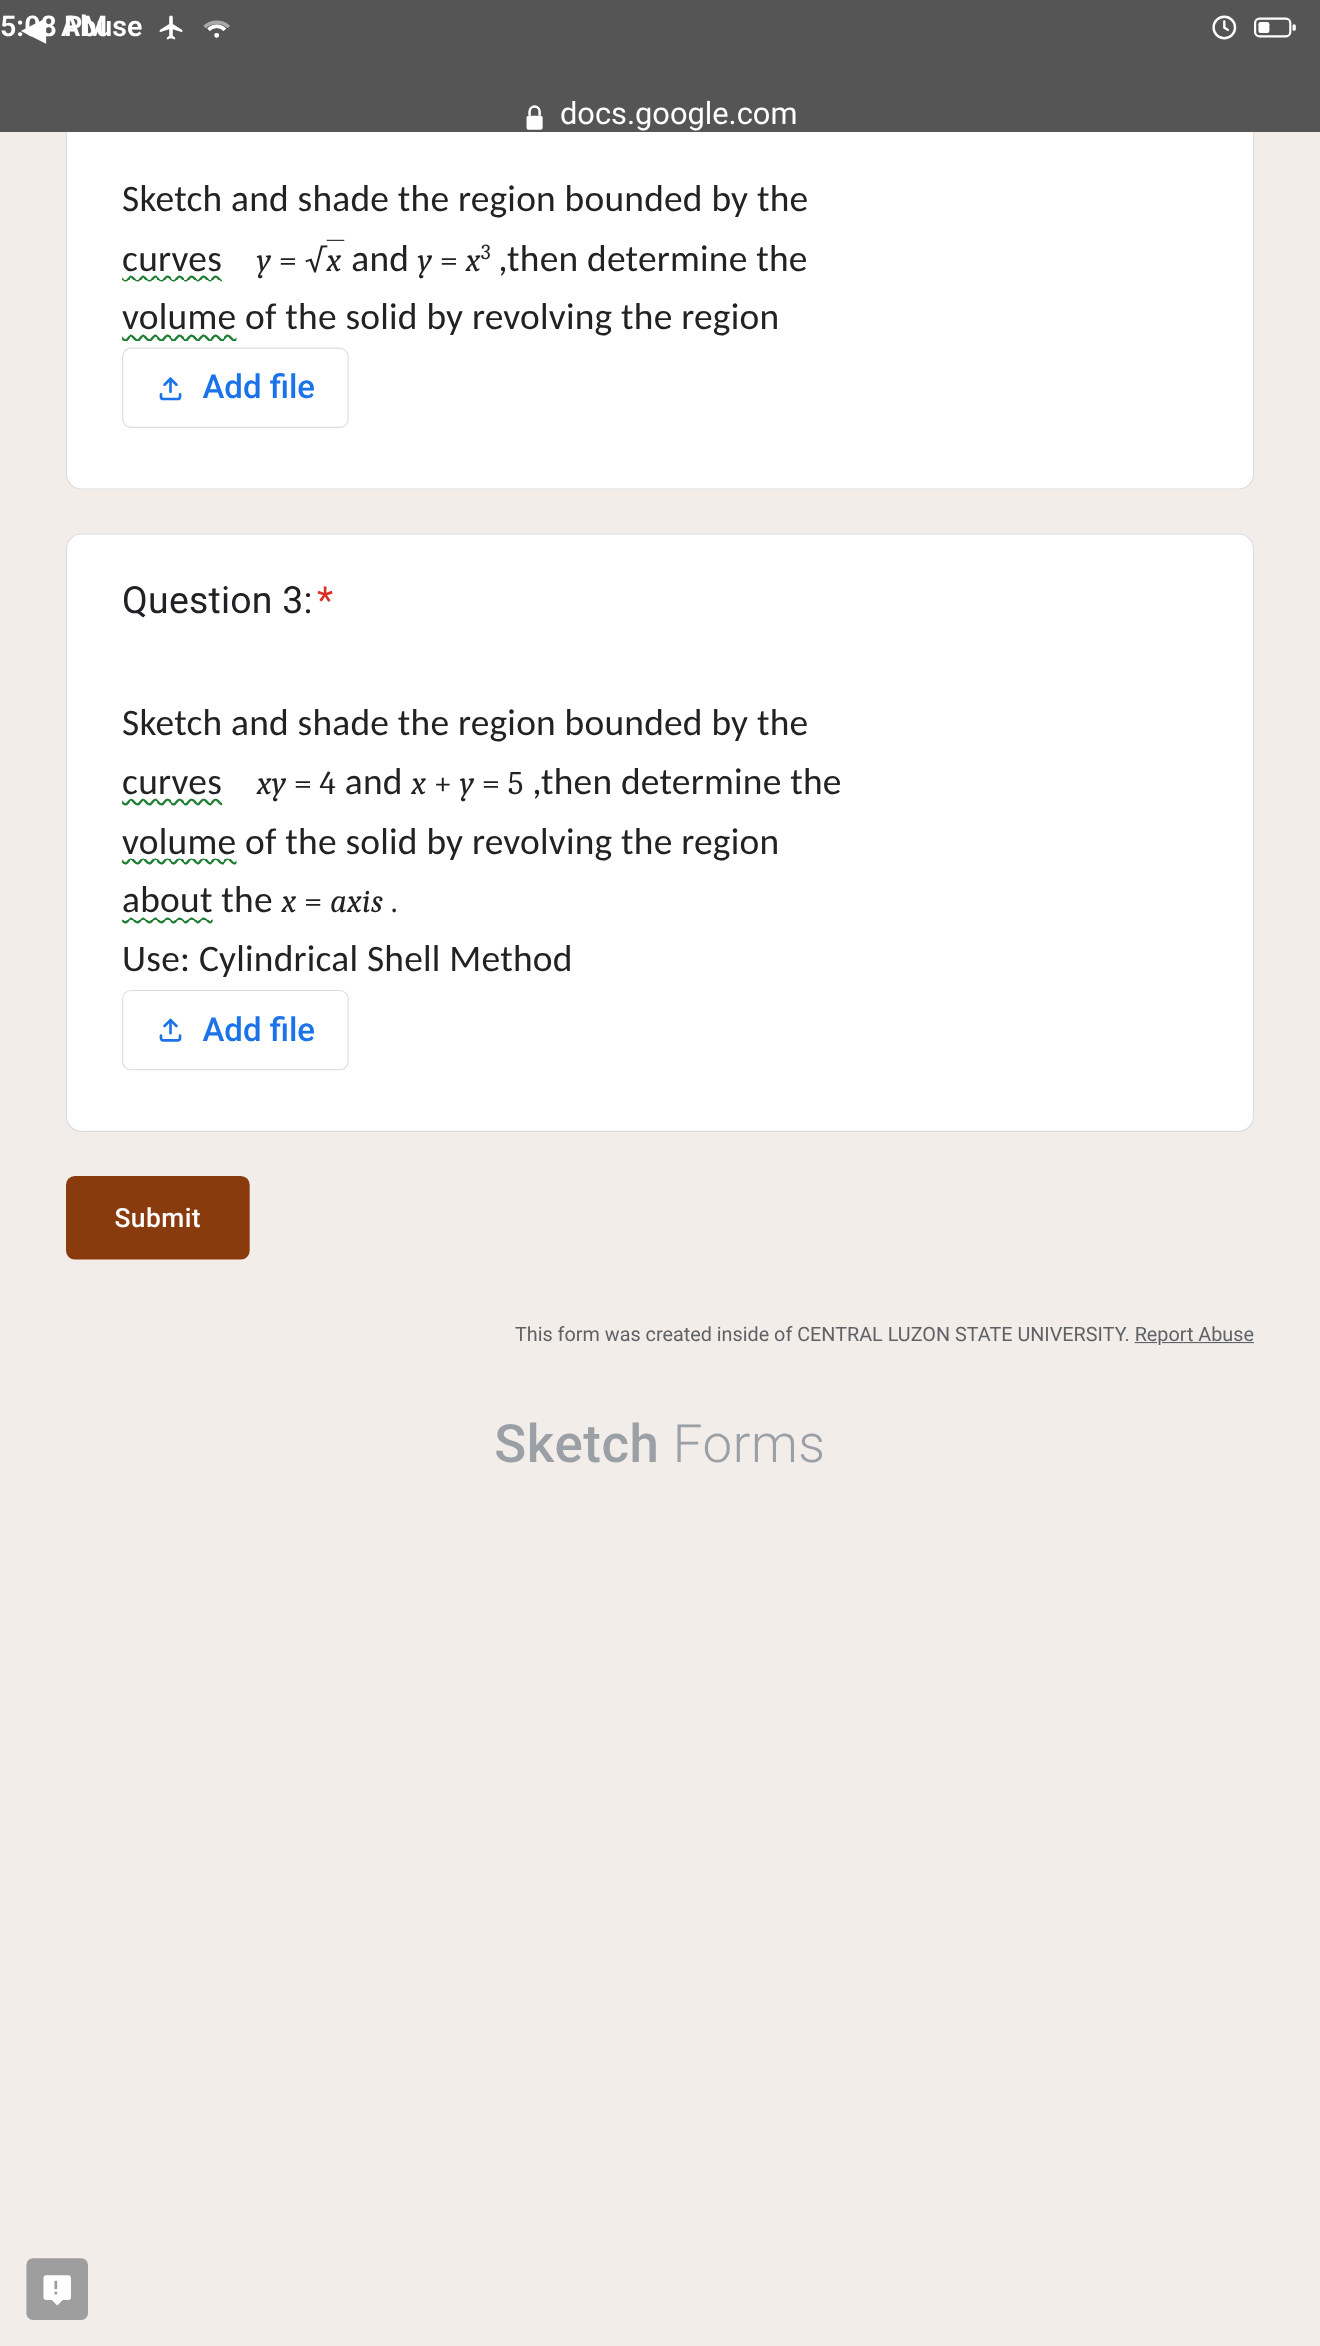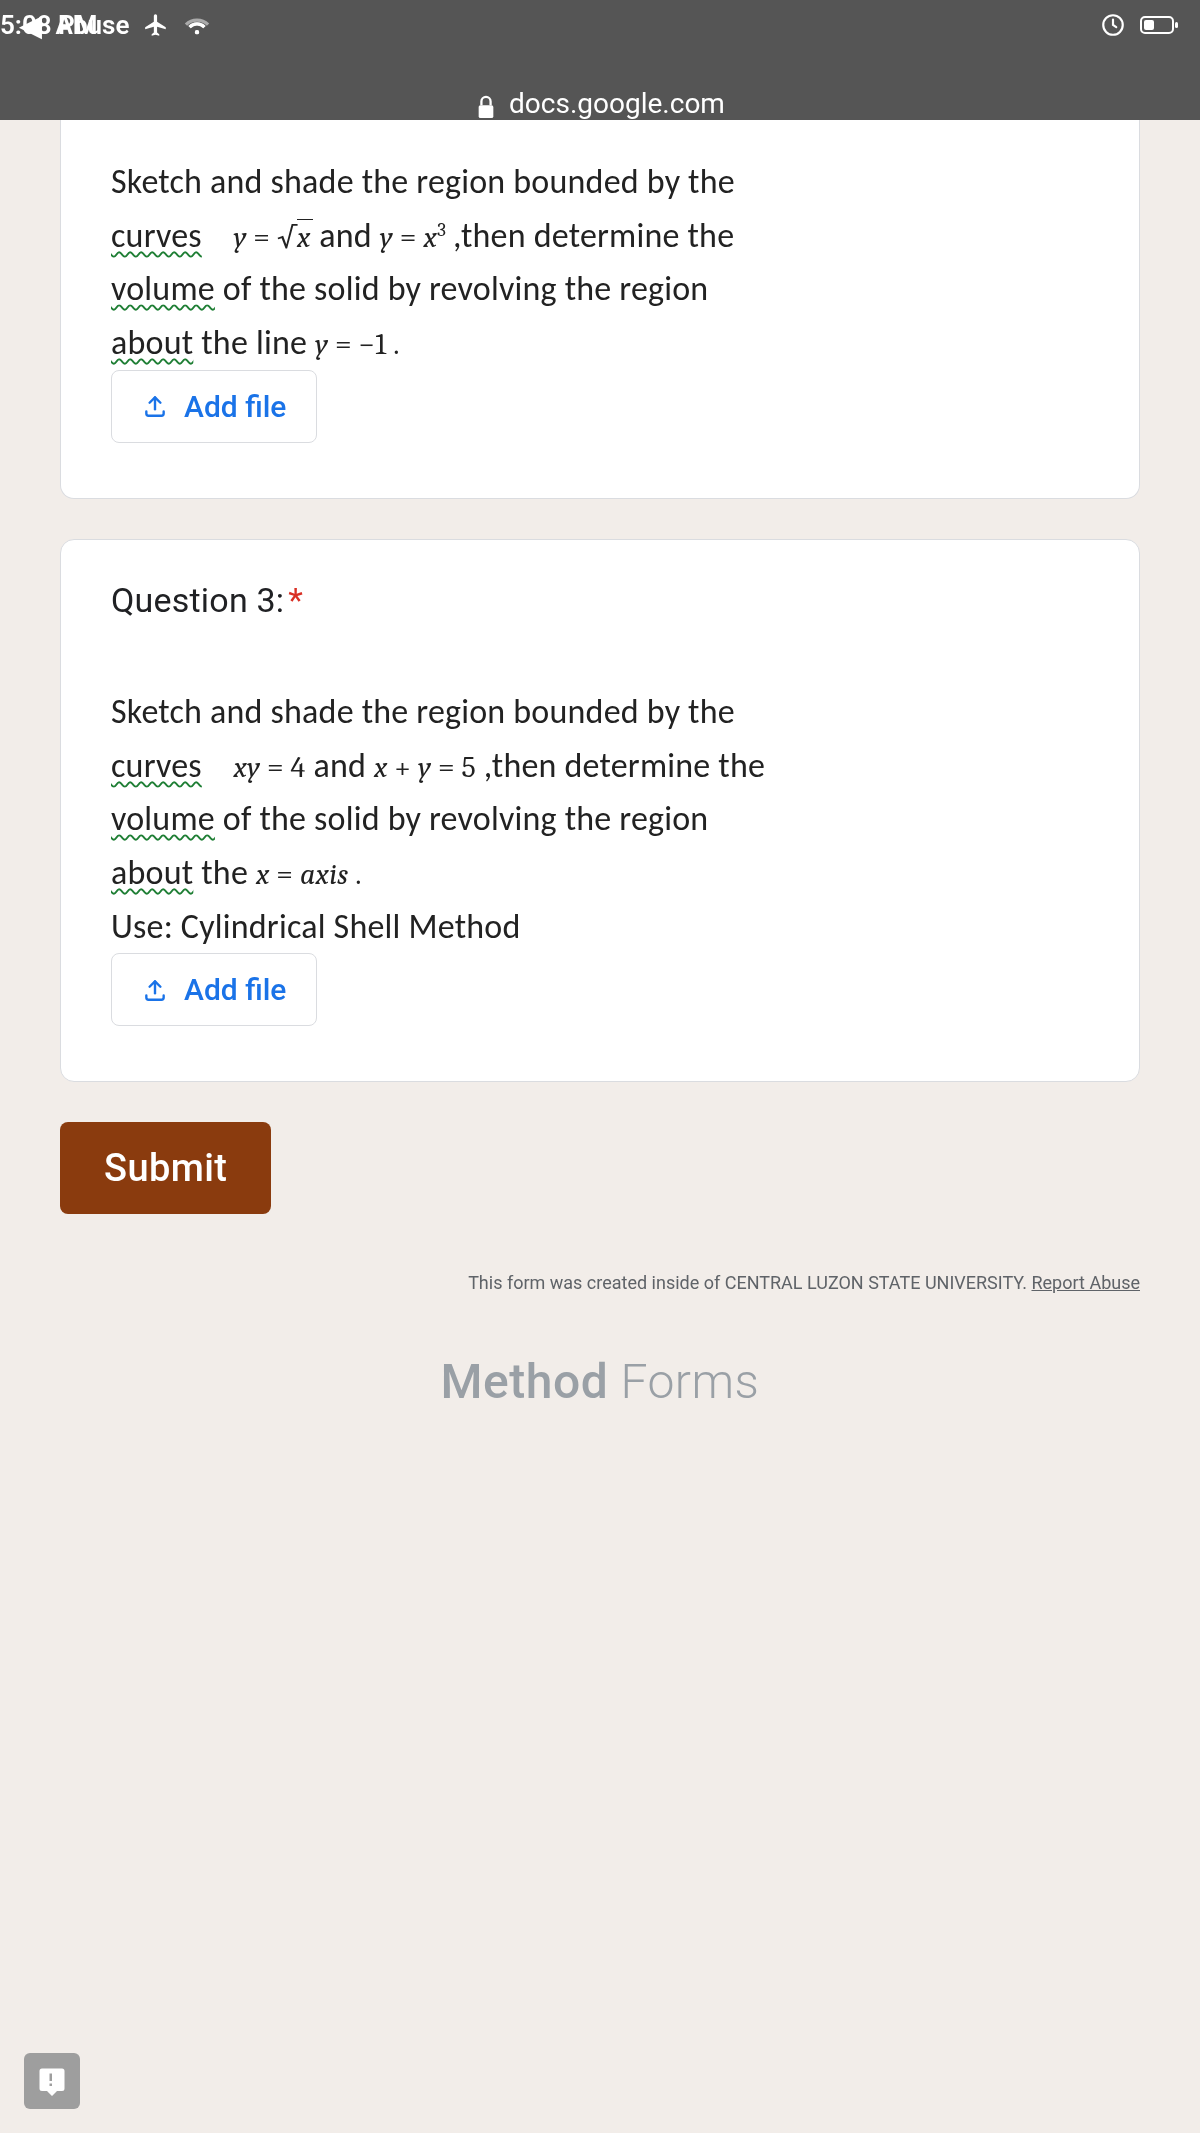--- a/index.html
+++ b/index.html
@@ -111,21 +111,21 @@
       font-family: "Google Sans", Roboto, Arial, sans-serif;
     }
     .upload-icon svg { display: block; }
 
     .submit-btn {
       background: #8a3b0e;
       color: #fff;
       border: none;
       border-radius: 8px;
       padding: 24px 44px;
-      font-size: 38px;
+      font-size: 24px;
       font-weight: 500;
       cursor: pointer;
       letter-spacing: 0.4px;
       font-family: "Google Sans", Roboto, Arial, sans-serif;
     }
 
     .footer-note {
       margin-top: 55px;
       text-align: right;
       color: #5f6368;
@@ -221,24 +221,20 @@
         </span>
         <span> and </span>
         <span class="math">
           <span>y</span><span class="up"> = </span><span>x</span><sup class="up">3</sup>
         </span>
         <span> ,then determine the</span>
       </span>
       <span class="line">
         <span class="squiggle">volume</span><span> of the solid by revolving the region</span>
       </span>
-      <span class="line">
-        <span class="squiggle">about</span><span> the line </span>
-        <span class="math"><span>y</span><span class="up"> = −1 .</span></span>
-      </span>
     </div>
     <button class="add-file-btn">
       <span class="upload-icon">
         <svg width="26" height="26" viewBox="0 0 24 24" fill="none" stroke="#1a73e8" stroke-width="2.2" stroke-linecap="round" stroke-linejoin="round">
             <path d="M12 15V4"></path>
             <path d="M7 9l5-5 5 5"></path>
             <path d="M4 17v2a2 2 0 0 0 2 2h12a2 2 0 0 0 2-2v-2"></path>
           </svg>
       </span>
       <span>Add file</span>
@@ -285,21 +281,21 @@
   <button class="submit-btn">
     <span>Submit</span>
   </button>
 
   
   <div class="footer-note">
     <span>This form was created inside of CENTRAL LUZON STATE UNIVERSITY. </span><span class="report-link">Report Abuse</span>
   </div>
 
   <div class="gforms-logo">
-    <span class="bold">Method</span><span class="light"> Forms</span>
+    <span class="bold">Sketch</span><span class="light"> Forms</span>
   </div>
 
   
   <div class="feedback-fab">
     <svg width="30" height="30" viewBox="0 0 24 24" fill="#fff">
         <path d="M20 2H4a2 2 0 0 0-2 2v14a2 2 0 0 0 2 2h4l4 4 4-4h4a2 2 0 0 0 2-2V4a2 2 0 0 0-2-2zm-8 14h-2v-2h2v2zm0-4h-2V6h2v6z"></path>
       </svg>
   </div>
 
 </div>

